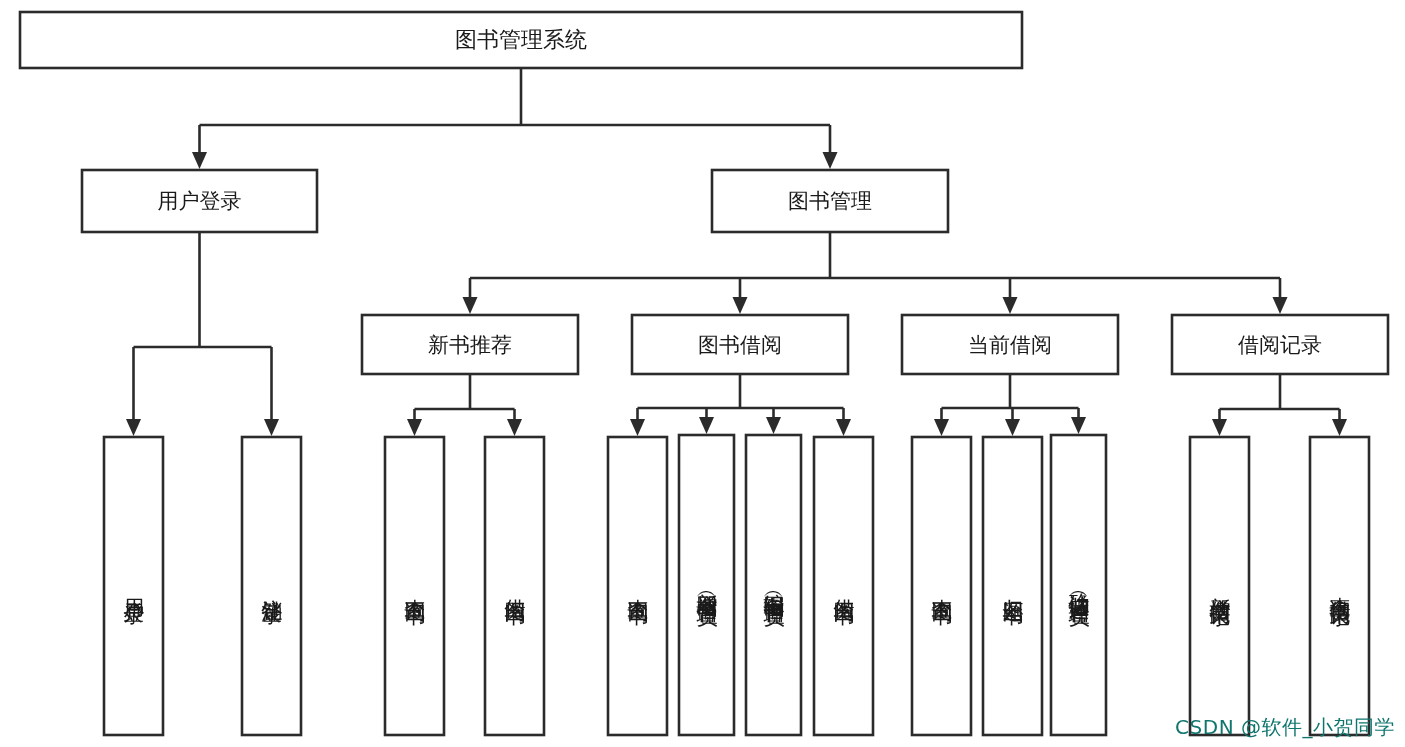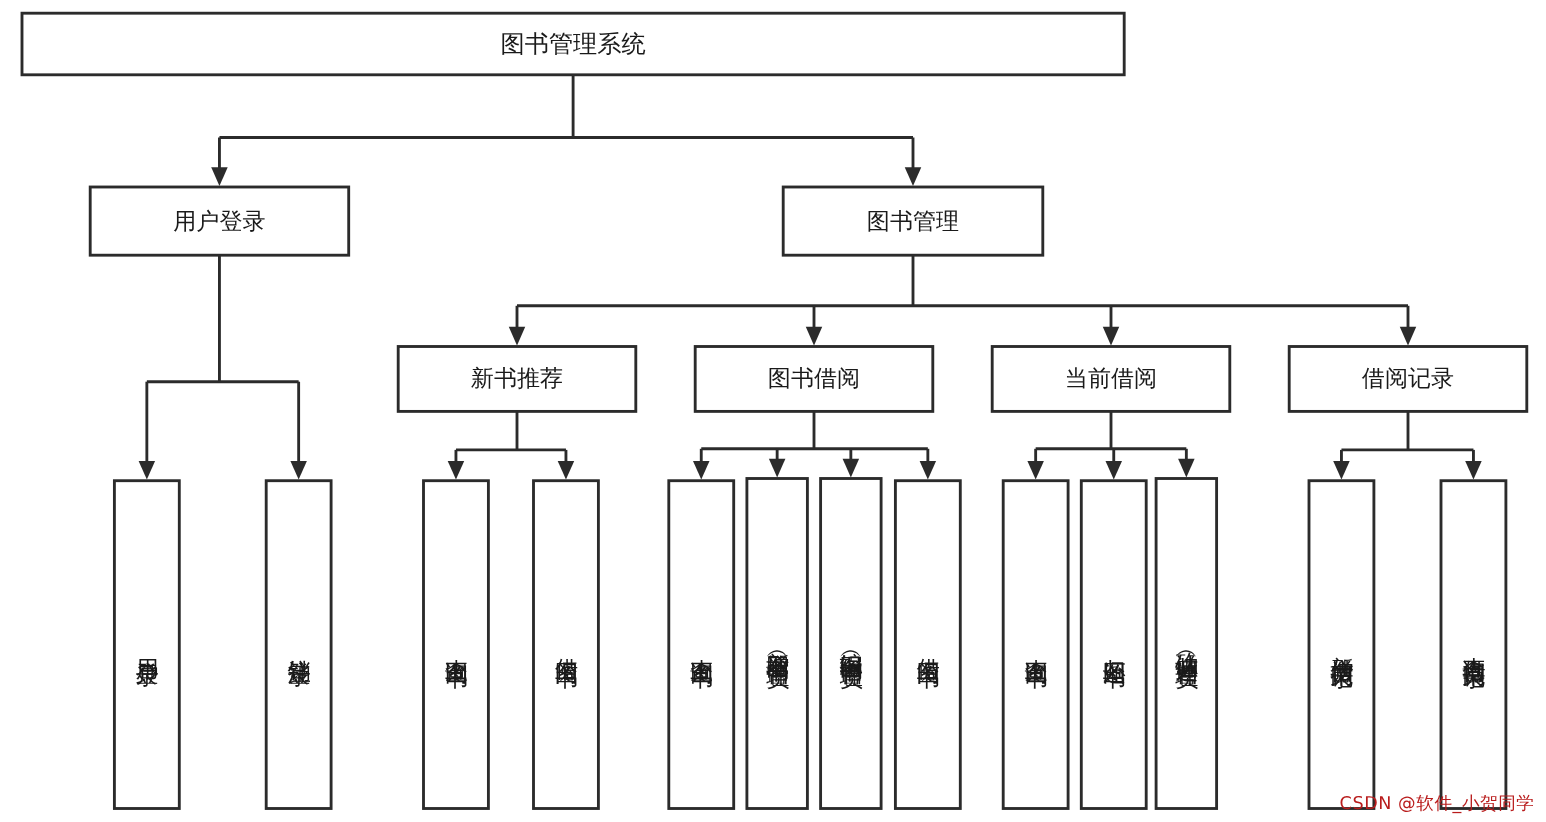--- a/index.html
+++ b/index.html
@@ -69,22 +69,22 @@
     pointer-events: none;
     display: flex;
     align-items: center;
     justify-content: center;
   }
   .watermark {
     position: absolute;
     right: 10px;
     bottom: 6px;
     font-family: "DejaVu Sans", "Liberation Sans", sans-serif;
-    font-size: 16px;
-    color: #b91c1c;
+    font-size: 20px;
+    color: #0f766e;
     white-space: nowrap;
     letter-spacing: 0.5px;
   }
 </style>
 </head>
 <body>
 
 <div id="diagram-root">
   <svg class="diagram" id="diagram-svg" viewBox="0 0 1405 747" xmlns="http://www.w3.org/2000/svg">
       <g>

